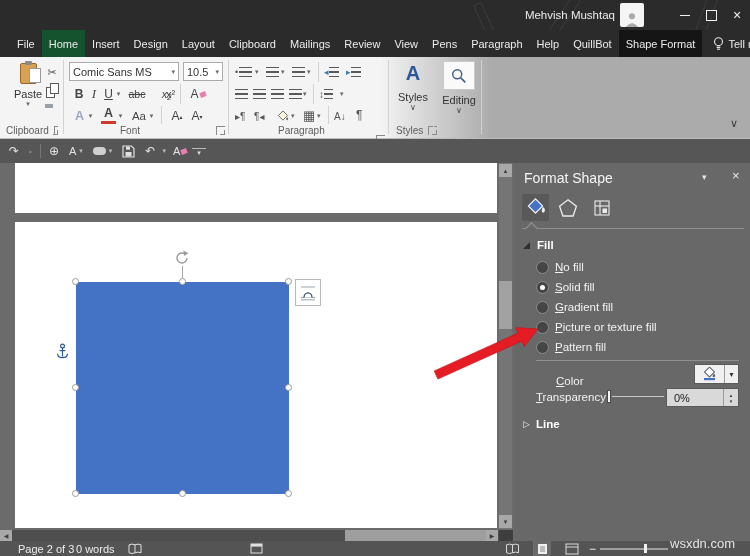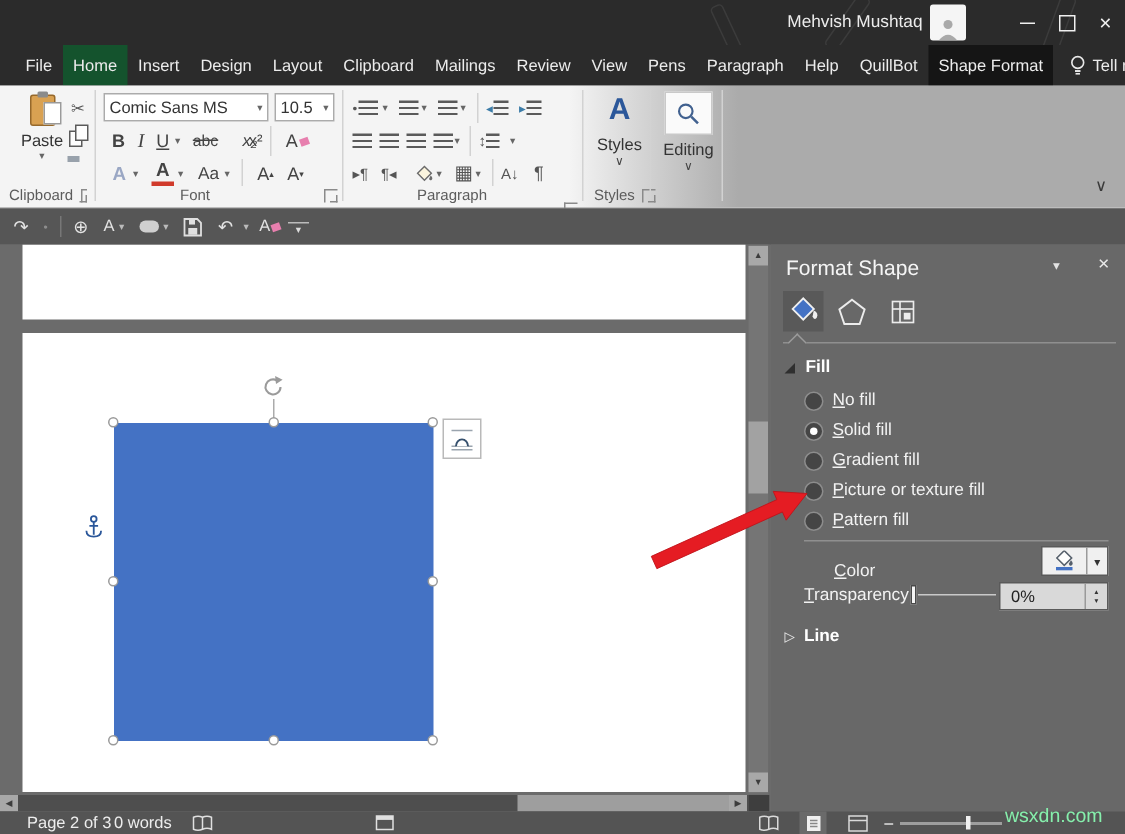--- a/index.html
+++ b/index.html
@@ -85,21 +85,21 @@
   .accel{display:block;font-size:11.5px;color:#f2f2f2;}
   .accel::first-letter{text-decoration:underline;}
   .pbold{font-size:11.5px;font-weight:bold;color:#fff;}
   .colorbtn{position:absolute;left:180px;top:201px;width:45px;height:20px;background:#f0f0f0;
             border:1px solid #5a5a5a;box-sizing:border-box;display:flex;align-items:center;}
   .spin{position:absolute;left:152px;top:225px;width:73px;height:19px;background:#d9d9d9;
         border:1px solid #5a5a5a;box-sizing:border-box;display:flex;align-items:center;color:#222;font-size:11px;}
   
   .statusbar{left:0;top:541px;width:750px;height:15px;background:#545454;color:#ededed;font-size:11px;}
   .sitem{position:absolute;top:0;height:15px;display:flex;align-items:center;}
-  .watermark{left:670px;top:536px;color:#86efac;font-size:13px;z-index:60;}
+  .watermark{left:670px;top:536px;color:#e5e5e5;font-size:13px;z-index:60;}
   .arrow-svg{left:0;top:0;width:750px;height:556px;pointer-events:none;z-index:50;}
 </style>
 </head>
 <body>
 
 <div class="app">
 
   <div class="ab titlebar">
     <div class="deco" style="left:560px;top:-6px;width:8px;height:40px;transform:rotate(35deg);"></div>
     <div class="deco" style="left:480px;top:2px;width:7px;height:34px;transform:rotate(-25deg);"></div>

